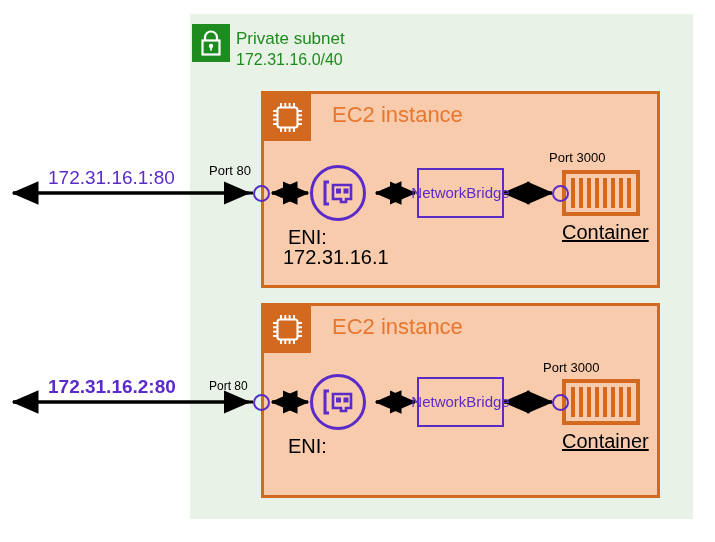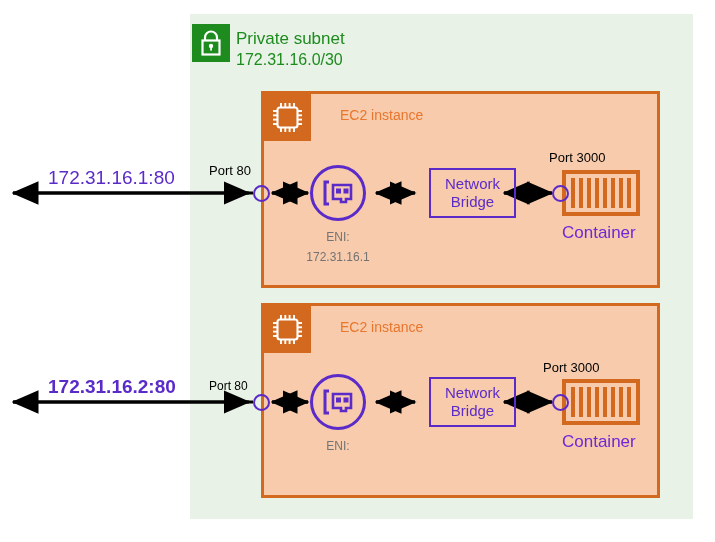--- a/index.html
+++ b/index.html
@@ -65,24 +65,24 @@
   .ec2-box-2 { top: 303px; height: 195px; }
 
   .ec2-icon {
     left: 0px;
     top: 0px;
     width: 47px;
     height: 47px;
     background: #D2691E;
   }
   .ec2-title {
-    left: 76px;
+    left: 68px;
     top: 10px;
     color: #E8762D;
-    font-size: 14px;
+    font-size: 22px;
     line-height: 22px;
     white-space: nowrap;
   }
 
   
   .port-circle {
     width: 17px;
     height: 17px;
     border: 2.5px solid #5B2BC9;
     border-radius: 50%;
@@ -94,40 +94,39 @@
     white-space: nowrap;
   }
   .eni-circle {
     width: 56px;
     height: 56px;
     border: 3px solid #5B2BC9;
     border-radius: 50%;
     box-sizing: border-box;
   }
   .eni-label {
-    color: #737373;
-    font-size: 12px;
+    color: #000000;
+    font-size: 20px;
     line-height: 19px;
-    text-align: center;
+    text-align: left;
     white-space: nowrap;
   }
   .bridge-box {
     width: 87px;
     height: 50px;
     border: 2.5px solid #5B2BC9;
     background: transparent;
     box-sizing: border-box;
     display: flex;
-    flex-direction: column;
+    flex-direction: row;
     align-items: center;
     justify-content: center;
     color: #5B2BC9;
     font-size: 15px;
     line-height: 18px;
-    margin-left: 12px;
   }
   .ip-label {
     color: #5B2BC9;
     font-size: 19px;
     line-height: 23px;
     white-space: nowrap;
     margin-left: 8px;
   }
 
   
@@ -140,45 +139,46 @@
     align-items: stretch;
     justify-content: space-between;
     padding: 4px 5px;
     background: transparent;
   }
   .container-bar {
     width: 4px;
     background: #D2691E;
   }
   .container-label {
-    color: #6d28d9;
-    font-size: 17px;
+    color: #000000;
+    font-size: 20px;
     line-height: 21px;
     white-space: nowrap;
+    text-decoration: underline;
   }
 
   svg { display: block; overflow: visible; }
 </style>
 </head>
 <body>
 
 <div id="canvas">
 
   <div class="abs subnet-region"></div>
 
   <div class="abs subnet-icon">
     <svg width="38" height="38" viewBox="0 0 38 38">
       <path d="M13 17 V13.5 a6 6 0 0 1 12 0 V17" fill="none" stroke="#ffffff" stroke-width="2.2"></path>
       <rect x="10.5" y="16.5" width="17" height="14" fill="none" stroke="#ffffff" stroke-width="2.2"></rect>
       <circle cx="19" cy="22" r="2.2" fill="#ffffff"></circle>
       <rect x="18.2" y="22" width="1.7" height="4.6" fill="#ffffff"></rect>
     </svg>
   </div>
   <div class="abs subnet-title">Private subnet</div>
-  <div class="abs subnet-cidr">172.31.16.0/30</div>
+  <div class="abs subnet-cidr">172.31.16.0/40</div>
 
   <div class="abs ec2-box ec2-box-1">
     <div class="abs ec2-icon">
       <svg width="47" height="47" viewBox="0 0 47 47">
         <rect x="13.5" y="13.5" width="20" height="20" rx="2.5" fill="none" stroke="#ffffff" stroke-width="2.1"></rect>
         <g stroke="#ffffff" stroke-width="1.9">
           <line x1="17" y1="13.5" x2="17" y2="9"></line>
           <line x1="21.3" y1="13.5" x2="21.3" y2="9"></line>
           <line x1="25.6" y1="13.5" x2="25.6" y2="9"></line>
           <line x1="30" y1="13.5" x2="30" y2="9"></line>

